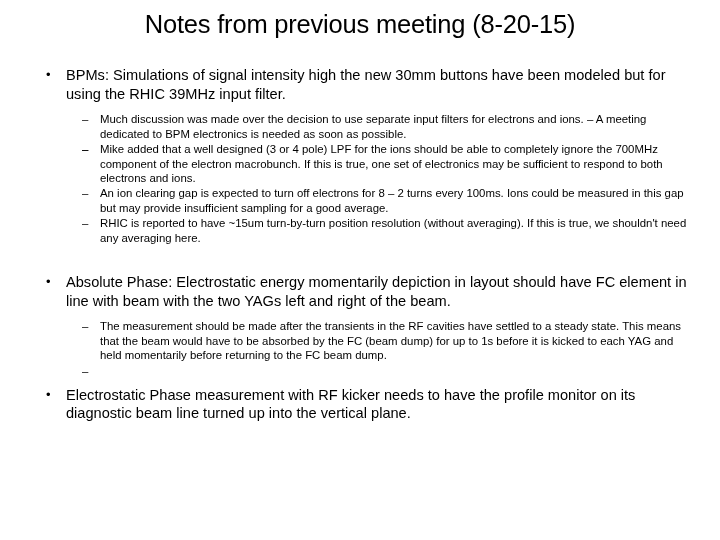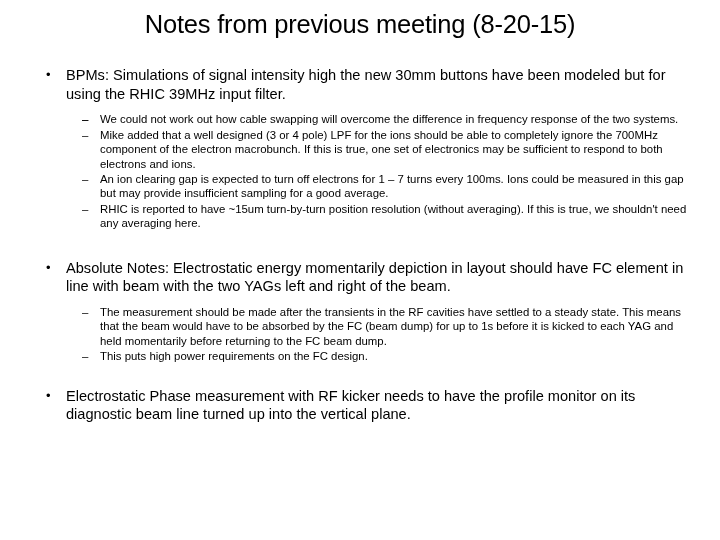--- a/index.html
+++ b/index.html
@@ -90,53 +90,52 @@
 
   <div class="body">
 
     <div class="l1">
       <span class="bulletmark">•</span>
       <span class="lead">BPMs:</span><span> Simulations of signal intensity high the new 30mm buttons have been modeled but for using the RHIC 39MHz input filter.</span>
     </div>
     <div class="l2group">
       <div class="l2">
         <span class="dash">–</span>
+        <span>Much discussion was made over the decision to use separate input filters for electrons and ions. – A meeting dedicated to BPM electronics is needed as soon as possible.</span>
       </div>
       <div class="l2">
         <span class="dash">–</span>
-        <span>We could not work out how cable swapping will overcome the difference in frequency response of the two systems.</span>
       </div>
       <div class="l2">
         <span class="dash">–</span>
         <span>Mike added that a well designed (3 or 4 pole) LPF for the ions should be able to completely ignore the 700MHz component of the electron macrobunch.  If this is true, one set of electronics may be sufficient to respond to both electrons and ions.</span>
       </div>
       <div class="l2">
         <span class="dash">–</span>
-        <span>An ion clearing gap is expected to turn off electrons for 1 – 7 turns every 100ms.  Ions could be measured in this gap but may provide insufficient sampling for a good average.</span>
+        <span>An ion clearing gap is expected to turn off electrons for 8 – 2 turns every 100ms.  Ions could be measured in this gap but may provide insufficient sampling for a good average.</span>
       </div>
       <div class="l2">
         <span class="dash">–</span>
         <span>RHIC is reported to have ~15um turn-by-turn position resolution (without averaging).  If this is true, we shouldn't need any averaging here.</span>
       </div>
     </div>
 
     <div class="gap-big"></div>
 
     <div class="l1">
       <span class="bulletmark">•</span>
-      <span class="lead">Absolute Notes:</span><span>  Electrostatic energy momentarily depiction in layout should have FC element in line with beam with the two YAGs left and right of the beam.</span>
+      <span class="lead">Absolute Phase:</span><span>  Electrostatic energy momentarily depiction in layout should have FC element in line with beam with the two YAGs left and right of the beam.</span>
     </div>
     <div class="l2group">
       <div class="l2">
         <span class="dash">–</span>
         <span>The measurement should be made after the transients in the RF cavities have settled to a steady state.  This means that the beam would have to be absorbed by the FC (beam dump) for up to 1s before it is kicked to each YAG and held momentarily before returning to the FC beam dump.</span>
       </div>
       <div class="l2">
         <span class="dash">–</span>
-        <span>This puts high power requirements on the FC design.</span>
       </div>
     </div>
 
     <div class="gap-mid"></div>
 
     <div class="l1">
       <span class="bulletmark">•</span>
       <span class="lead">Electrostatic Phase</span><span> measurement with RF kicker needs to have the profile monitor on its diagnostic beam line turned up into the vertical plane.</span>
     </div>
 

